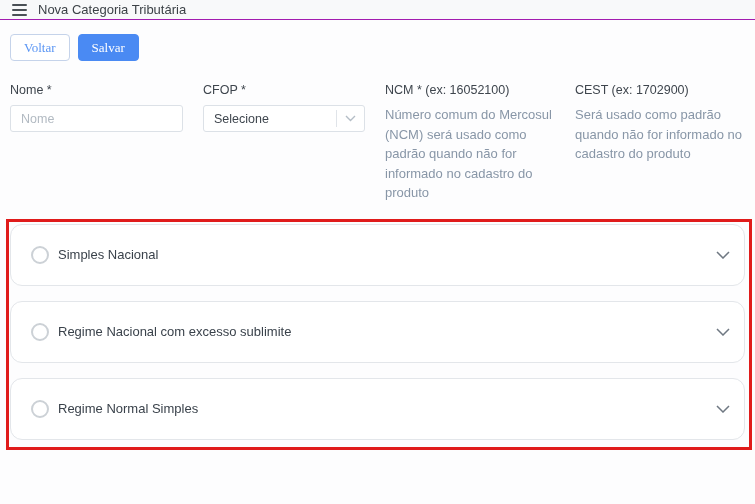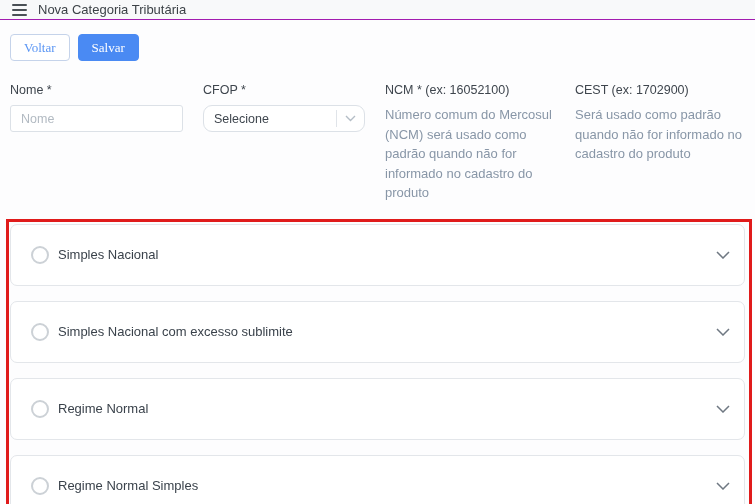--- a/index.html
+++ b/index.html
@@ -90,21 +90,21 @@
     color: #3f464e;
     background: #fff;
     outline: none;
   }
   .text-input::placeholder { color: #b2bac2; }
 
   .select-box {
     width: 100%;
     height: 27px;
     border: 1px solid #dce1e7;
-    border-radius: 9px;
+    border-radius: 3px;
     background: #fff;
     display: flex;
     align-items: center;
     cursor: pointer;
   }
   .select-box .select-value {
     flex: 1;
     padding-left: 10px;
     font-size: 12.5px;
     color: #3f464e;
@@ -130,21 +130,21 @@
   .annotation-rect {
     margin: 16px 0 0 6px;
     width: 746px;
     border: 3px solid #e01b1b;
     padding: 2px 4px 7px 1px;
   }
   .acc-item {
     height: 62px;
     background: #ffffff;
     border: 1px solid #e3e6ea;
-    border-radius: 7px;
+    border-radius: 12px;
     display: flex;
     align-items: center;
     padding: 0 14px 0 20px;
     margin-bottom: 15px;
     cursor: pointer;
   }
   .acc-item:last-child { margin-bottom: 0; }
   .radio {
     width: 18px;
     height: 18px;
@@ -218,39 +218,29 @@
     <span class="acc-spacer"></span>
     <span class="acc-caret">
       <svg width="14" height="8" viewBox="0 0 14 8">
           <path d="M1 1l6 6 6-6" fill="none" stroke="currentColor" stroke-width="1.5"></path>
         </svg>
     </span>
   </div>
 
   <div class="acc-item">
     <span class="radio"></span>
-    <span class="acc-label">Simples Nacional com excesso sublimite</span>
+    <span class="acc-label">Regime Nacional com excesso sublimite</span>
     <span class="acc-spacer"></span>
     <span class="acc-caret">
       <svg width="14" height="8" viewBox="0 0 14 8">
           <path d="M1 1l6 6 6-6" fill="none" stroke="currentColor" stroke-width="1.5"></path>
         </svg>
     </span>
   </div>
 
-  <div class="acc-item">
-    <span class="radio"></span>
-    <span class="acc-label">Regime Normal</span>
-    <span class="acc-spacer"></span>
-    <span class="acc-caret">
-      <svg width="14" height="8" viewBox="0 0 14 8">
-          <path d="M1 1l6 6 6-6" fill="none" stroke="currentColor" stroke-width="1.5"></path>
-        </svg>
-    </span>
-  </div>
 
   <div class="acc-item">
     <span class="radio"></span>
     <span class="acc-label">Regime Normal Simples</span>
     <span class="acc-spacer"></span>
     <span class="acc-caret">
       <svg width="14" height="8" viewBox="0 0 14 8">
           <path d="M1 1l6 6 6-6" fill="none" stroke="currentColor" stroke-width="1.5"></path>
         </svg>
     </span>

